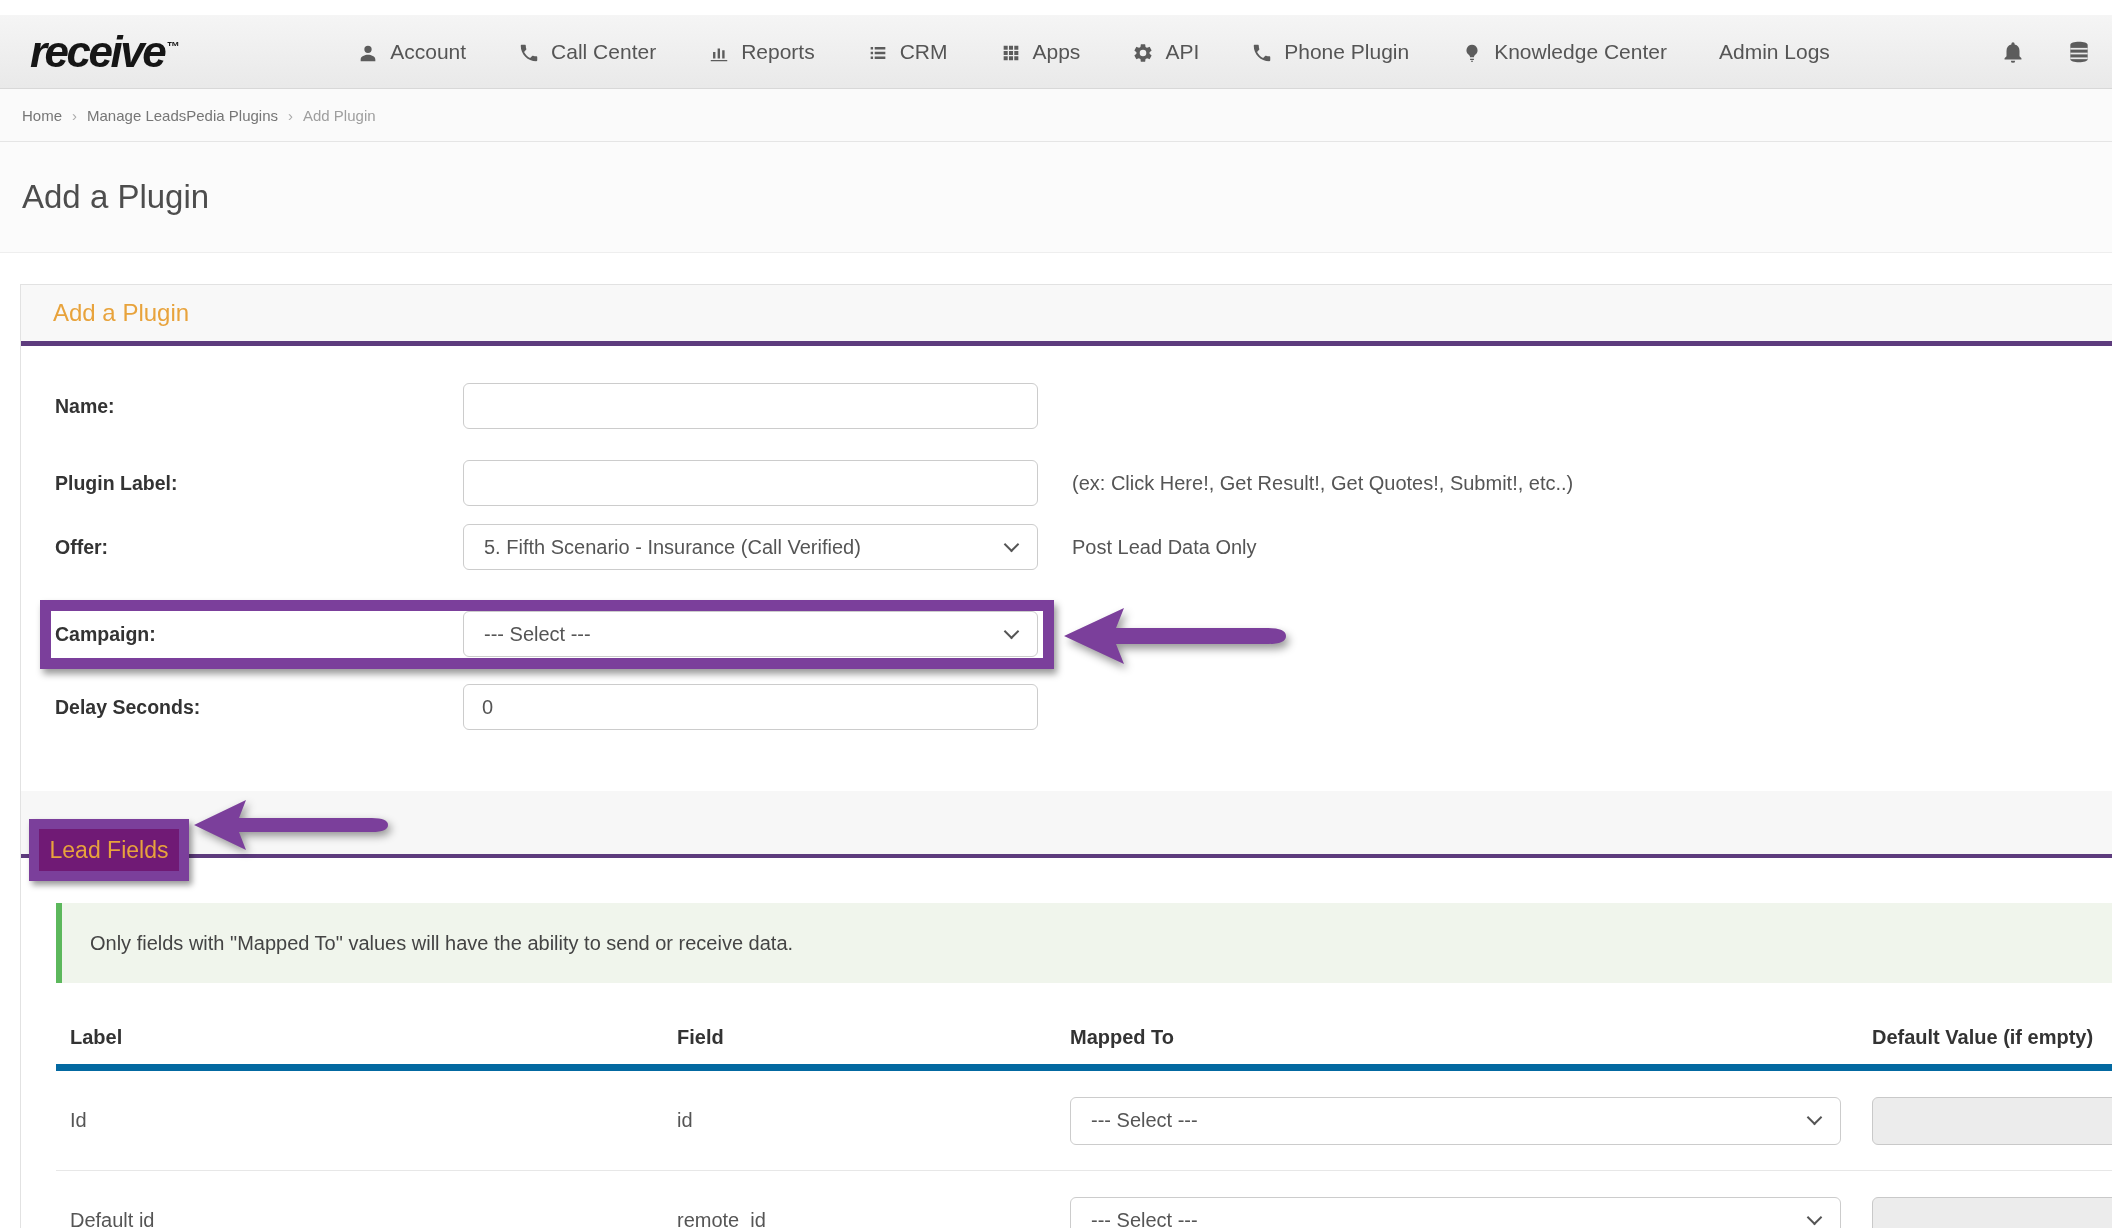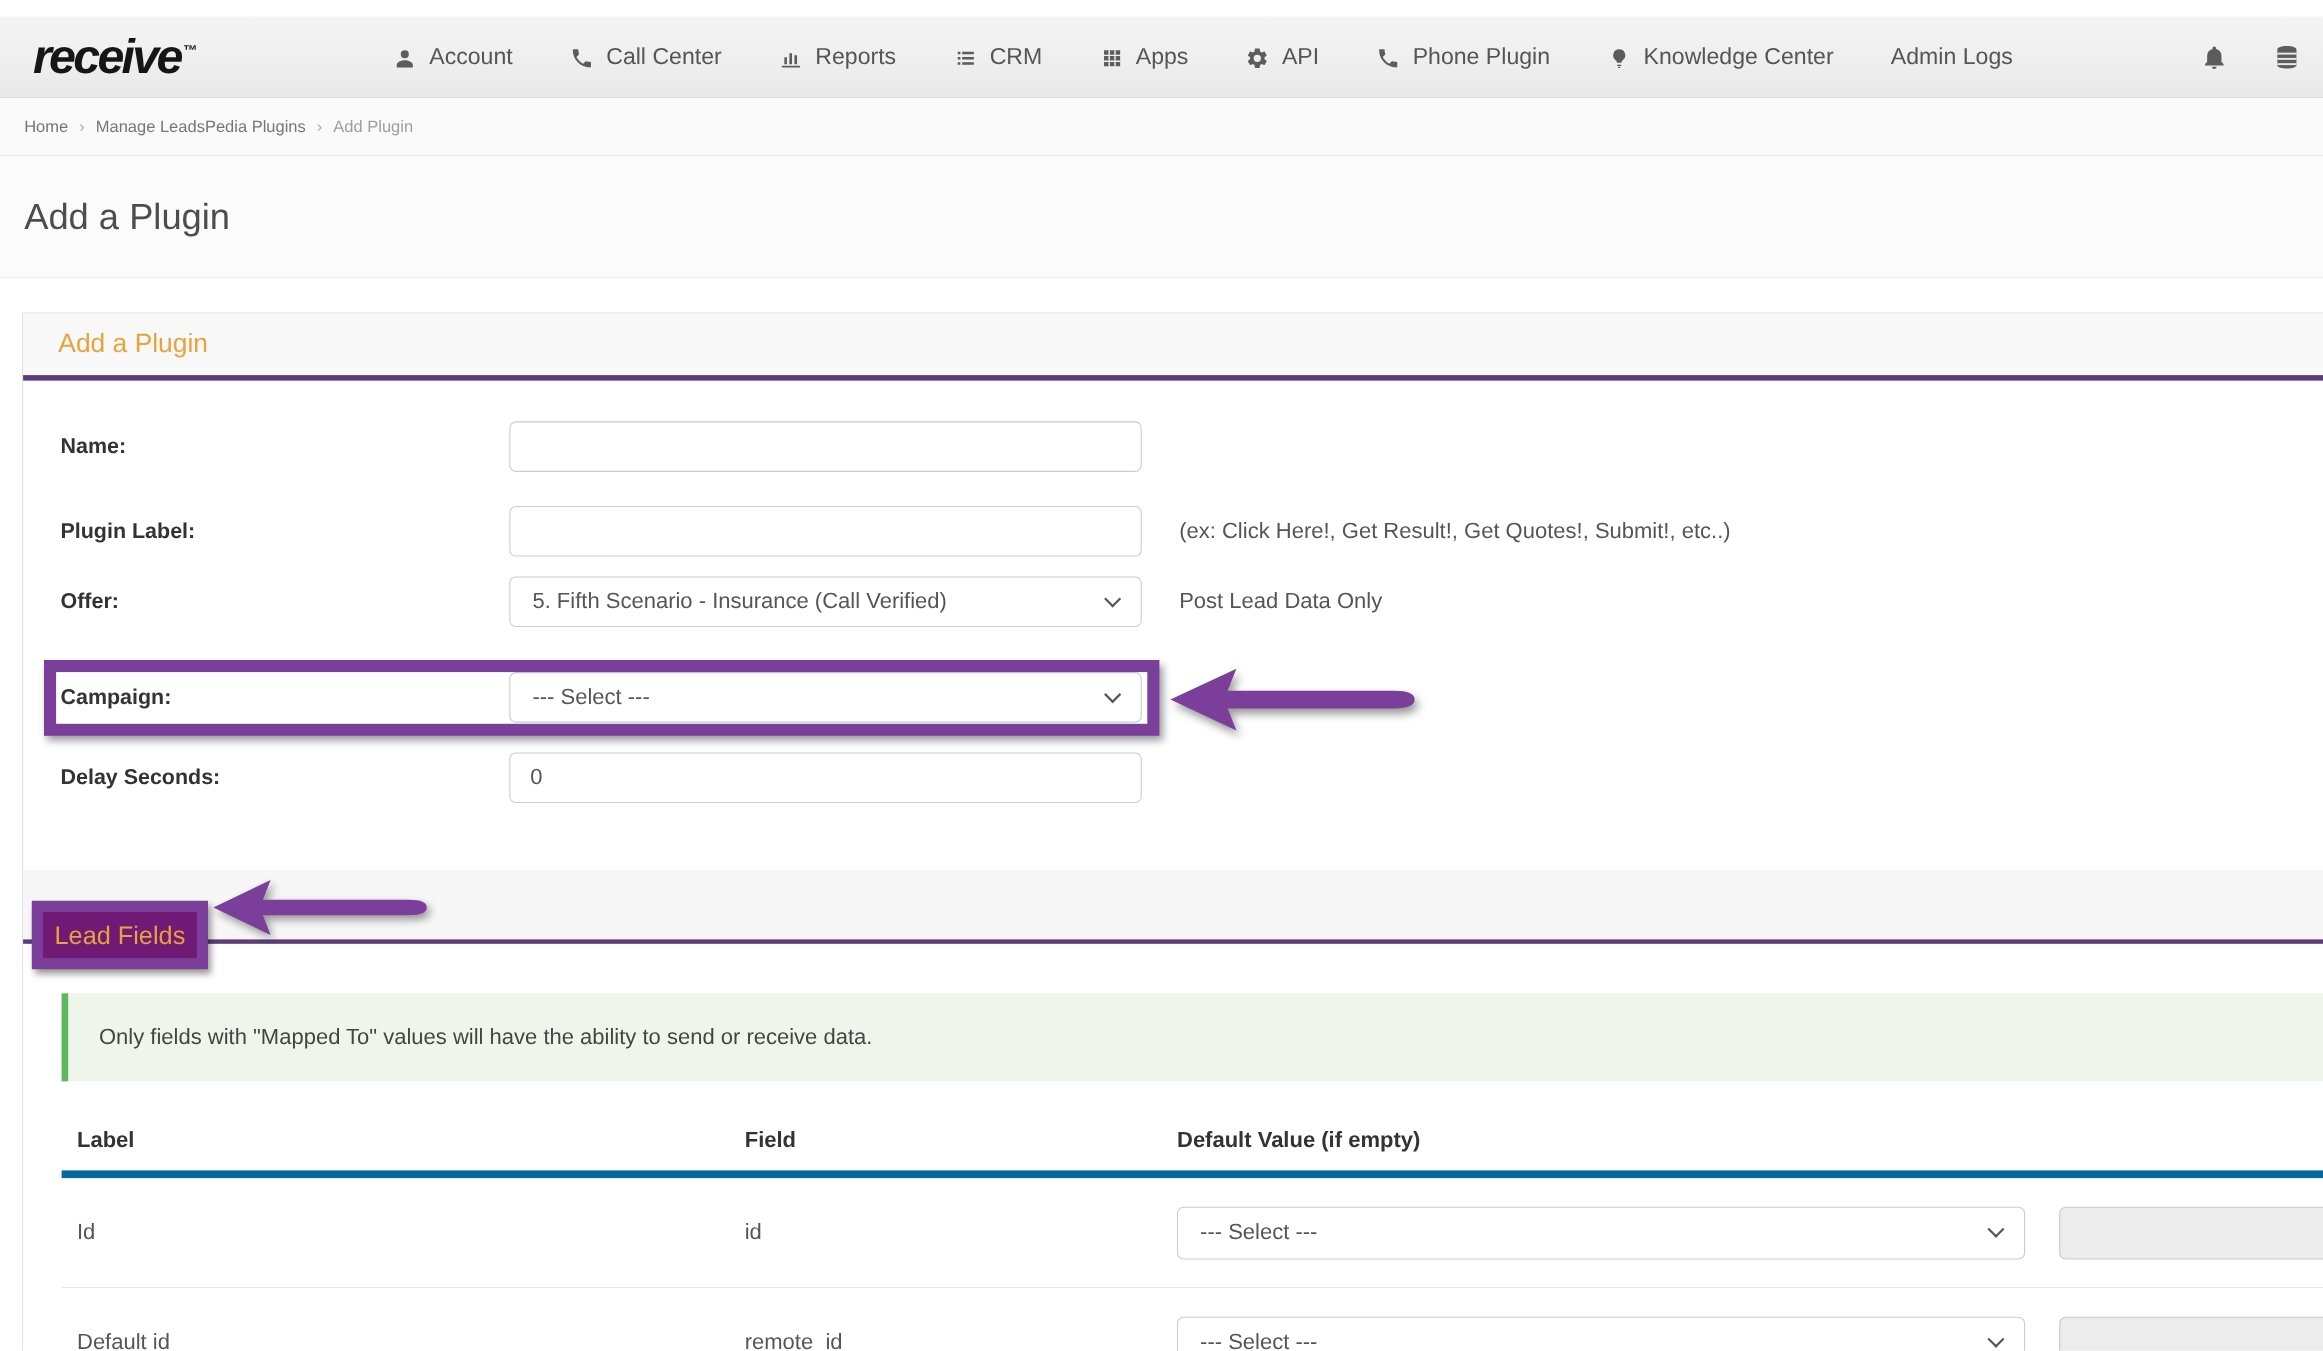--- a/index.html
+++ b/index.html
@@ -232,20 +232,21 @@
 
   <div class="lead-body">
     <div class="info-box">
       <span class="info-text">Only fields with "Mapped To" values will have the ability to send or receive data.</span>
     </div>
 
     <div class="ltable">
       <div class="thead">
         <div>Label</div>
         <div>Field</div>
+        <div>Mapped To</div>
         <div>Default Value (if empty)</div>
       </div>
 
       <div class="trow">
         <div>Id</div>
         <div>id</div>
         <div>
           <div class="map-select">
             <span>--- Select ---</span>
             <span class="chev"></span>

